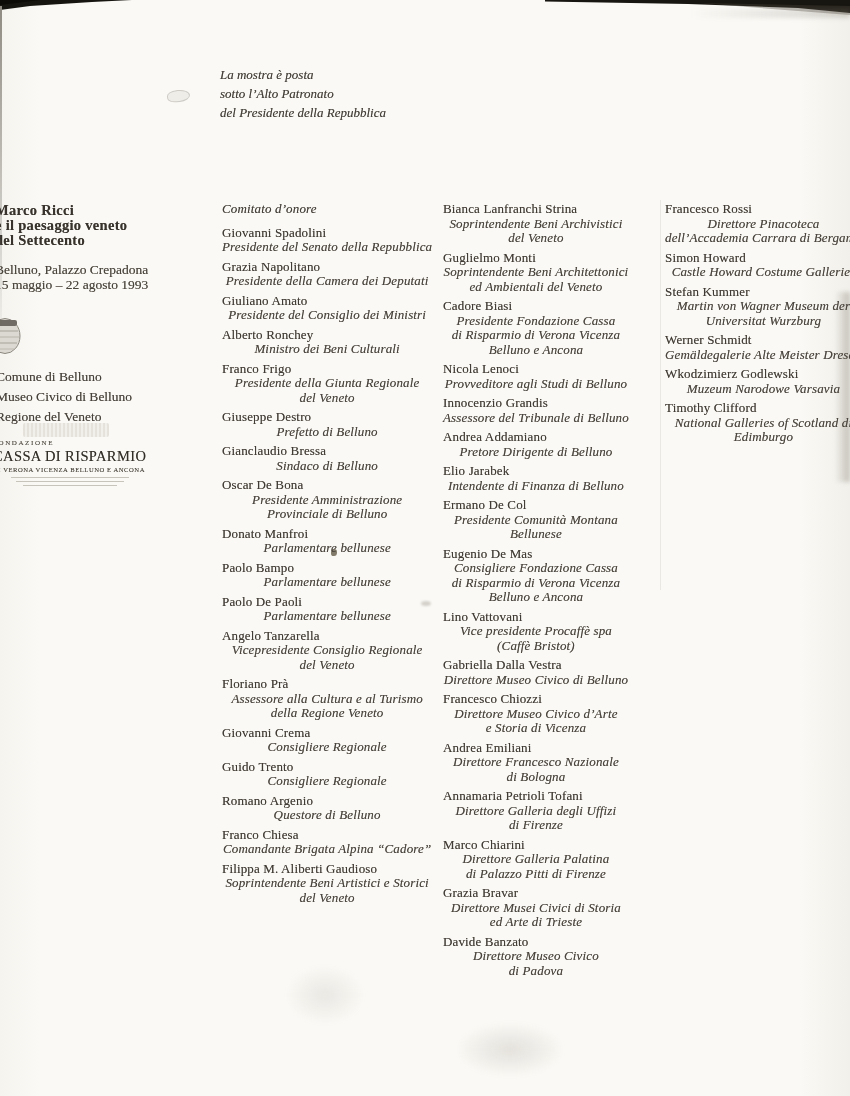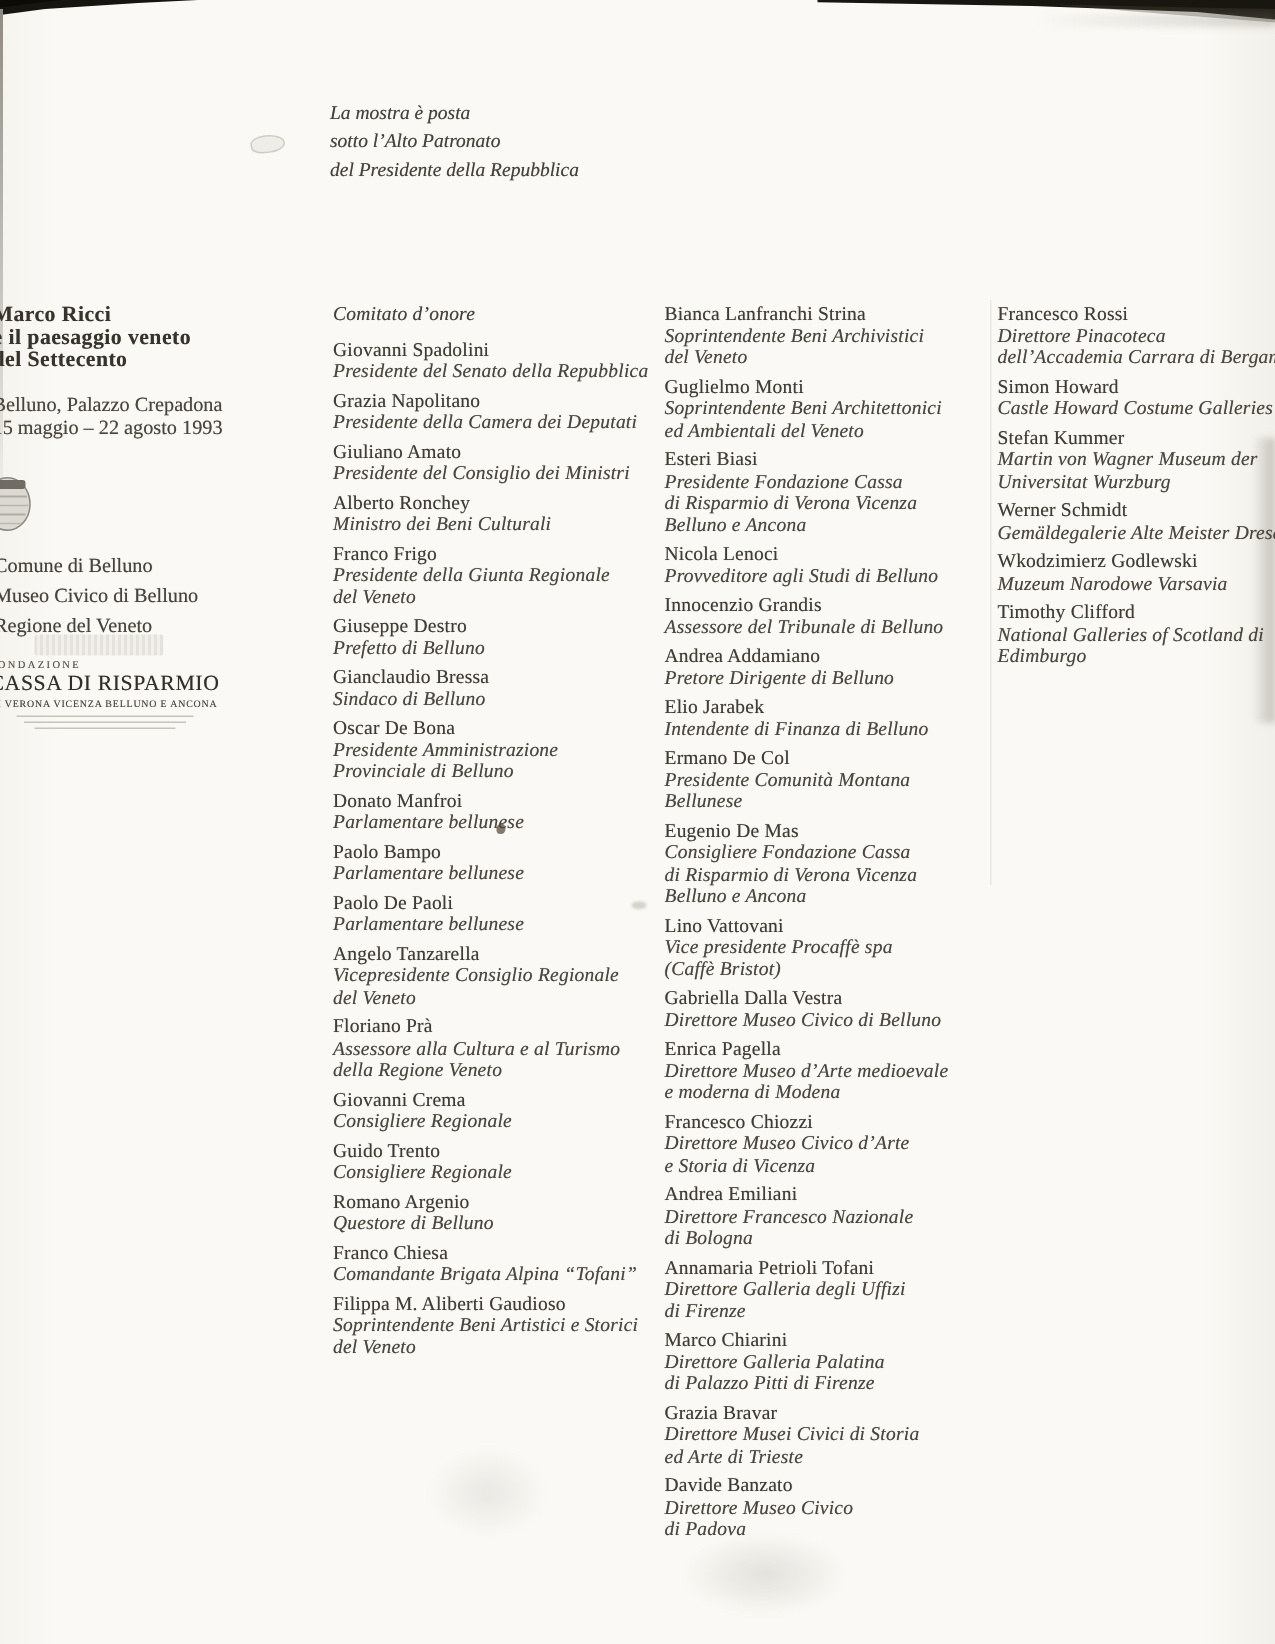--- a/index.html
+++ b/index.html
@@ -59,21 +59,21 @@
   .logo-lines div:nth-child(3){width:80%;margin-left:10%;}
 
   
   .col{position:absolute;top:202px;font-size:13px;line-height:14.5px;letter-spacing:.15px;}
   .col-1{left:222px;}
   .col-2{left:443px;}
   .col-3{left:665px;}
   .committee-header{font-style:italic;margin-bottom:9px;white-space:nowrap;}
   .entry{margin-bottom:5px;}
   .entry .name{white-space:nowrap;color:#403b34;}
-  .entry .role{font-style:italic;white-space:pre;color:#4a453e;}
+  .entry .role{font-style:italic;white-space:pre;color:#4a453e;text-align:center;}
 </style>
 </head>
 <body>
 
 <div class="page">
 
   <svg class="top-artifact" viewBox="0 0 850 18" preserveAspectRatio="none">
     <polygon points="0,0 132,0 92,2 30,6 0,10" fill="#17150f"></polygon>
     <polygon points="0,0 40,0 0,5" fill="#0c0b08"></polygon>
     <polygon points="545,0 850,0 850,13 798,8 688,4 545,1.5" fill="#181610"></polygon>
@@ -214,21 +214,21 @@
           <div class="role txt">Consigliere Regionale</div>
         </div>
 
         <div class="entry">
           <div class="name txt">Romano Argenio</div>
           <div class="role txt">Questore di Belluno</div>
         </div>
 
         <div class="entry">
           <div class="name txt">Franco Chiesa</div>
-          <div class="role txt">Comandante Brigata Alpina “Tofani”</div>
+          <div class="role txt">Comandante Brigata Alpina “Cadore”</div>
         </div>
 
 
         <div class="entry">
           <div class="name txt">Filippa M. Aliberti Gaudioso</div>
           <div class="role txt">Soprintendente Beni Artistici e Storici
 del Veneto</div>
         </div>
       </div>
   </div>
@@ -242,21 +242,21 @@
 del Veneto</div>
         </div>
 
         <div class="entry">
           <div class="name txt">Guglielmo Monti</div>
           <div class="role txt">Soprintendente Beni Architettonici
 ed Ambientali del Veneto</div>
         </div>
 
         <div class="entry">
-          <div class="name txt">Esteri Biasi</div>
+          <div class="name txt">Cadore Biasi</div>
           <div class="role txt">Presidente Fondazione Cassa
 di Risparmio di Verona Vicenza
 Belluno e Ancona</div>
         </div>
 
         <div class="entry">
           <div class="name txt">Nicola Lenoci</div>
           <div class="role txt">Provveditore agli Studi di Belluno</div>
         </div>
 
@@ -292,25 +292,20 @@
           <div class="name txt">Lino Vattovani</div>
           <div class="role txt">Vice presidente Procaffè spa
 (Caffè Bristot)</div>
         </div>
 
         <div class="entry">
           <div class="name txt">Gabriella Dalla Vestra</div>
           <div class="role txt">Direttore Museo Civico di Belluno</div>
         </div>
 
-        <div class="entry">
-          <div class="name txt">Enrica Pagella</div>
-          <div class="role txt">Direttore Museo d’Arte medioevale
-e moderna di Modena</div>
-        </div>
 
         <div class="entry">
           <div class="name txt">Francesco Chiozzi</div>
           <div class="role txt">Direttore Museo Civico d’Arte
 e Storia di Vicenza</div>
         </div>
 
         <div class="entry">
           <div class="name txt">Andrea Emiliani</div>
           <div class="role txt">Direttore Francesco Nazionale

